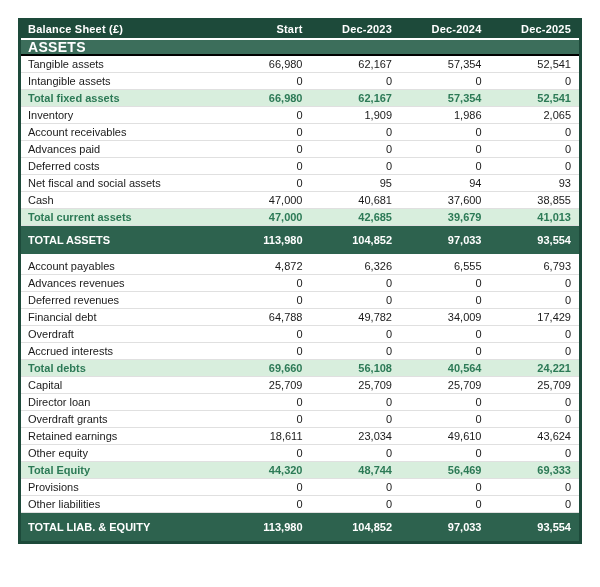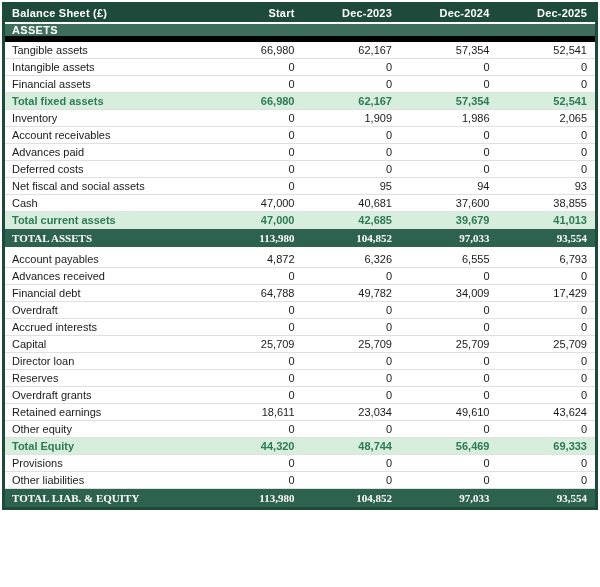--- a/index.html
+++ b/index.html
@@ -12,21 +12,21 @@
     --text: #1a1a1a;
   }
   html, body {
     margin: 0;
     padding: 0;
     background: #ffffff;
     width: 600px;
     font-family: "Liberation Sans", sans-serif;
   }
   .sheet {
-    margin: 2px;
+    margin: 18px;
     border: 3px solid var(--header-bg);
     background: #eab308;
   }
   table {
     width: 100%;
     border-collapse: collapse;
     table-layout: fixed;
     font-size: 11px;
   }
   col.label-col { width: 200px; }
@@ -50,44 +50,43 @@
     color: #ffffff;
     font-weight: bold;
     height: 17px;
     border-bottom: 2px solid #ffffff;
     letter-spacing: 0.2px;
   }
   tr.section-header th {
     background: var(--section-bg);
     color: #ffffff;
     font-weight: bold;
-    font-size: 11px;
+    font-size: 14px;
     height: 12px;
-    border-bottom: 6px solid #000000;
+    border-bottom: 2px solid #000000;
     letter-spacing: 0.3px;
   }
   tr.normal td {
     background: #ffffff;
     color: var(--text);
     height: 16px;
     border-bottom: 1px solid var(--row-border);
   }
   tr.subtotal td {
     background: var(--subtotal-bg);
     color: var(--subtotal-text);
     font-weight: bold;
     height: 16px;
     border-bottom: 1px solid var(--row-border);
   }
   tr.total td {
     background: var(--total-bg);
     color: #ffffff;
     font-weight: bold;
-    height: 18px;
-    font-family: Liberation Serif, serif;
+    height: 28px;
   }
   tr.gap td {
     background: #ffffff;
     height: 4px;
   }
 </style>
 </head>
 <body>
 
 <div class="sheet">
@@ -119,27 +118,20 @@
           <td class="num">57,354</td>
           <td class="num">52,541</td>
         </tr>
         <tr class="normal">
           <td class="label">Intangible assets</td>
           <td class="num">0</td>
           <td class="num">0</td>
           <td class="num">0</td>
           <td class="num">0</td>
         </tr>
-        <tr class="normal">
-          <td class="label">Financial assets</td>
-          <td class="num">0</td>
-          <td class="num">0</td>
-          <td class="num">0</td>
-          <td class="num">0</td>
-        </tr>
         <tr class="subtotal">
           <td class="label">Total fixed assets</td>
           <td class="num">66,980</td>
           <td class="num">62,167</td>
           <td class="num">57,354</td>
           <td class="num">52,541</td>
         </tr>
         <tr class="normal">
           <td class="label">Inventory</td>
           <td class="num">0</td>
@@ -200,21 +192,28 @@
           <td colspan="5"></td>
         </tr>
         <tr class="normal">
           <td class="label">Account payables</td>
           <td class="num">4,872</td>
           <td class="num">6,326</td>
           <td class="num">6,555</td>
           <td class="num">6,793</td>
         </tr>
         <tr class="normal">
-          <td class="label">Advances received</td>
+          <td class="label">Advances revenues</td>
+          <td class="num">0</td>
+          <td class="num">0</td>
+          <td class="num">0</td>
+          <td class="num">0</td>
+        </tr>
+        <tr class="normal">
+          <td class="label">Deferred revenues</td>
           <td class="num">0</td>
           <td class="num">0</td>
           <td class="num">0</td>
           <td class="num">0</td>
         </tr>
         <tr class="normal">
           <td class="label">Financial debt</td>
           <td class="num">64,788</td>
           <td class="num">49,782</td>
           <td class="num">34,009</td>
@@ -227,36 +226,36 @@
           <td class="num">0</td>
           <td class="num">0</td>
         </tr>
         <tr class="normal">
           <td class="label">Accrued interests</td>
           <td class="num">0</td>
           <td class="num">0</td>
           <td class="num">0</td>
           <td class="num">0</td>
         </tr>
+        <tr class="subtotal">
+          <td class="label">Total debts</td>
+          <td class="num">69,660</td>
+          <td class="num">56,108</td>
+          <td class="num">40,564</td>
+          <td class="num">24,221</td>
+        </tr>
         <tr class="normal">
           <td class="label">Capital</td>
           <td class="num">25,709</td>
           <td class="num">25,709</td>
           <td class="num">25,709</td>
           <td class="num">25,709</td>
         </tr>
         <tr class="normal">
           <td class="label">Director loan</td>
-          <td class="num">0</td>
-          <td class="num">0</td>
-          <td class="num">0</td>
-          <td class="num">0</td>
-        </tr>
-        <tr class="normal">
-          <td class="label">Reserves</td>
           <td class="num">0</td>
           <td class="num">0</td>
           <td class="num">0</td>
           <td class="num">0</td>
         </tr>
         <tr class="normal">
           <td class="label">Overdraft grants</td>
           <td class="num">0</td>
           <td class="num">0</td>
           <td class="num">0</td>

